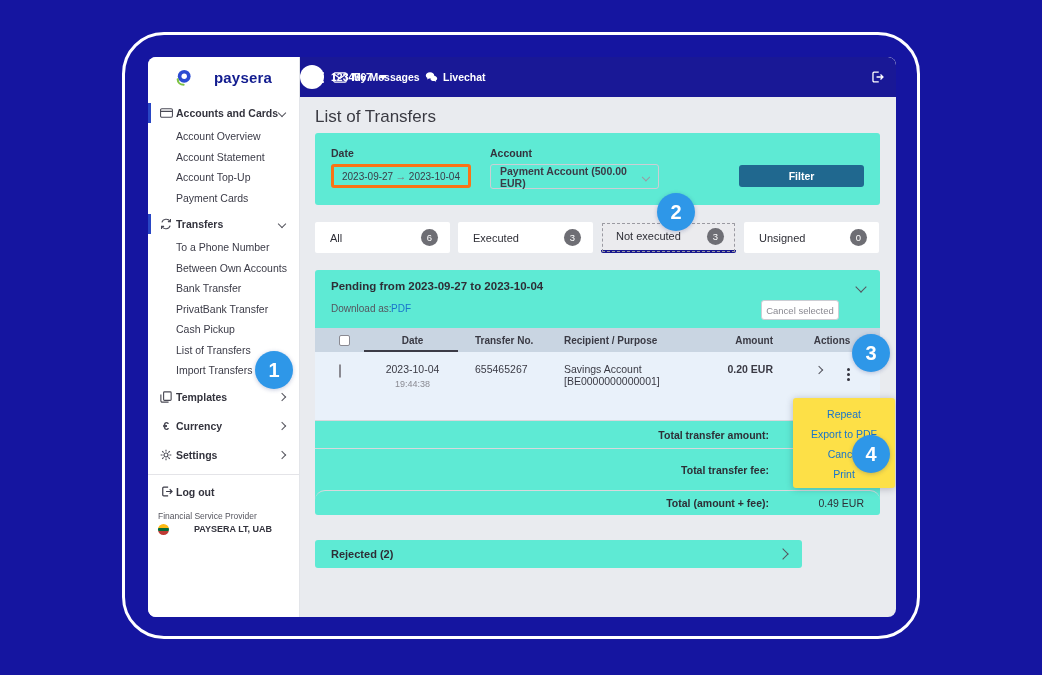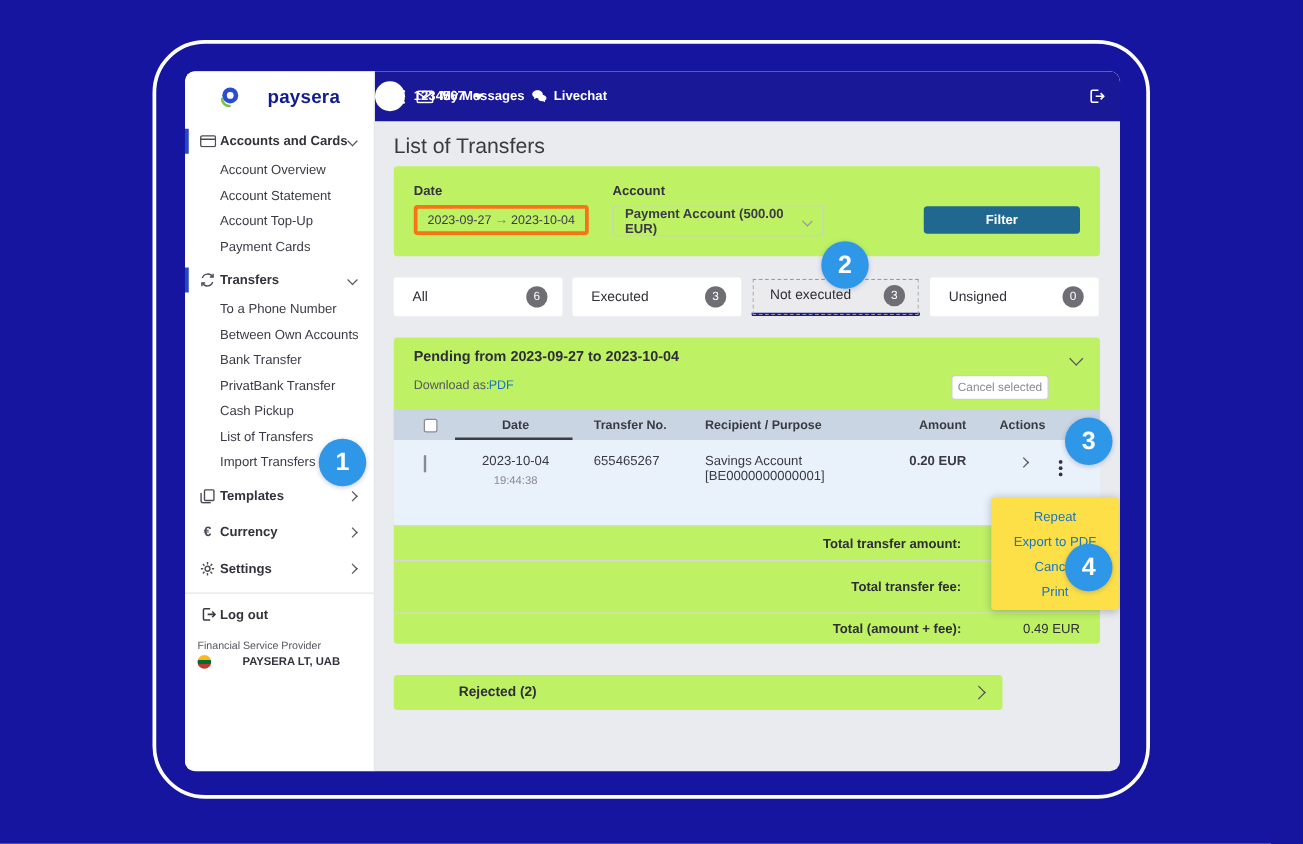--- a/index.html
+++ b/index.html
@@ -52,21 +52,21 @@
   .tb-livechat { left:125px; }
   .tb-user { left:470px; display:flex; align-items:center; gap:7px; cursor:pointer; }
   .avatar { width:24px; height:24px; border-radius:50%; background:#fff; }
   .tb-userid { font-size:10.5px; font-weight:bold; }
   .caret-down { width:0; height:0; border-left:4px solid transparent; border-right:4px solid transparent; border-top:5px solid #fff; }
   .tb-logout { position:absolute; left:570px; cursor:pointer; display:flex; }
 
   
   .page-title { position:absolute; left:167px; top:50px; font-size:17px; font-weight:500; color:#3A3A42; z-index:1; }
 
-  .card { position:absolute; background:#bef264; border-radius:3px;padding-left:36px; }
+  .card { position:absolute; background:#5eead4; border-radius:3px; }
   .filter-card { left:167px; top:76px; width:565px; height:72px; }
   .f-label { position:absolute; font-size:10.5px; font-weight:bold; color:#33333d; top:14px; }
   .f-label.date { left:16px; } .f-label.account { left:175px; }
   .date-input { position:absolute; left:16px; top:31px; width:140px; height:24px; border:3px solid #f97316; border-radius:3px;
                 display:flex; align-items:center; justify-content:space-between; padding:0 8px; font-size:10px; color:#3b3b47; cursor:text; }
   .date-arrow { color:#77777f; font-size:11px; }
   .select { position:absolute; left:175px; top:31px; width:169px; height:25px; border:1px solid #CCCED4; border-radius:3px;
             display:flex; align-items:center; justify-content:space-between; padding:0 9px; font-size:10.5px; font-weight:bold; color:#3b3b47; cursor:pointer; }
   .btn-filter { position:absolute; left:424px; top:32px; width:125px; height:22px; background:#20688F; border:none; border-radius:3px;
                 color:#fff; font-size:10.5px; font-weight:bold; font-family:inherit; cursor:pointer; }
@@ -89,35 +89,35 @@
                     border-radius:3px; color:#8a8a92; font-size:9.5px; font-family:inherit; cursor:pointer; }
   .t-head { position:absolute; left:0; top:58px; width:565px; height:24px; background:#C9D5E2; }
   .t-head .hcol { position:absolute; top:0; height:24px; display:flex; align-items:center; font-size:10px; font-weight:bold; color:#3a3a44; }
   .cb { width:11px; height:11px; border:1px solid #8a8a92; border-radius:2px; background:#fff; cursor:pointer; }
   .hc-check { left:24px; } 
   .hc-date { left:60px; width:75px; justify-content:center; }
   .sort-line { position:absolute; left:49px; bottom:0; width:94px; height:2px; background:#3c3c46; }
   .hc-no { left:160px; }
   .hc-rec { left:249px; }
   .hc-amt { left:351px; width:107px; justify-content:flex-end; }
-  .hc-act { left:480px; width:46px; justify-content:center; }
+  .hc-act { left:494px; width:46px; justify-content:center; }
   .t-row { position:absolute; left:0; top:82px; width:565px; height:68px; background:#E9F1FA; }
   .t-row .rc { position:absolute; font-size:10.5px; color:#3a3a44; }
   .rc-check { left:24px; top:13px; }
   .rc-date { left:60px; width:75px; top:11px; text-align:center; }
   .rc-time { font-size:9px; color:#8a8a92; margin-top:4px; }
   .rc-no { left:160px; top:11px; }
   .rc-rec { left:249px; top:11px; line-height:12px; }
   .rc-amt { left:351px; width:107px; top:11px; text-align:right; font-weight:bold; }
   .rc-go { left:501px; top:15px; cursor:pointer; }
   .kebab { position:absolute; left:528px; top:12px; padding:2px 4px; cursor:pointer; }
   .kebab i { display:block; width:3px; height:3px; border-radius:50%; background:#33333d; margin:2px 0; }
   .totals-row { position:absolute; left:0; width:565px; border-top:1px solid #D8D8DC;
                 display:flex; align-items:center; justify-content:flex-end; }
-  .tr-1 { top:150px; height:28px; } .tr-2 { top:178px; height:42px; } .tr-3 { top:220px; height:25px; }
+  .tr-1 { top:150px; height:28px; } .tr-2 { top:178px; height:42px; } .tr-3 { top:220px; height:25px;border-radius:10px; }
   .tot-label { font-size:10.5px; font-weight:bold; color:#2e2e36; }
   .tot-value { font-size:10.5px; color:#2e2e36; width:95px; text-align:right; margin-right:16px; }
 
   
   .menu { position:absolute; left:645px; top:341px; width:102px; height:90px; background:#fde047; border-radius:3px;
           box-shadow:0 1px 7px rgba(40,40,60,.28); z-index:20; padding-top:6px; }
   .menu a { display:block; text-align:center; font-size:10.5px; color:#1874CC; line-height:20px; text-decoration:none; cursor:pointer; }
 
   
   .rejected-bar { left:167px; top:483px; width:487px; height:28px; display:flex; align-items:center; cursor:pointer; }

